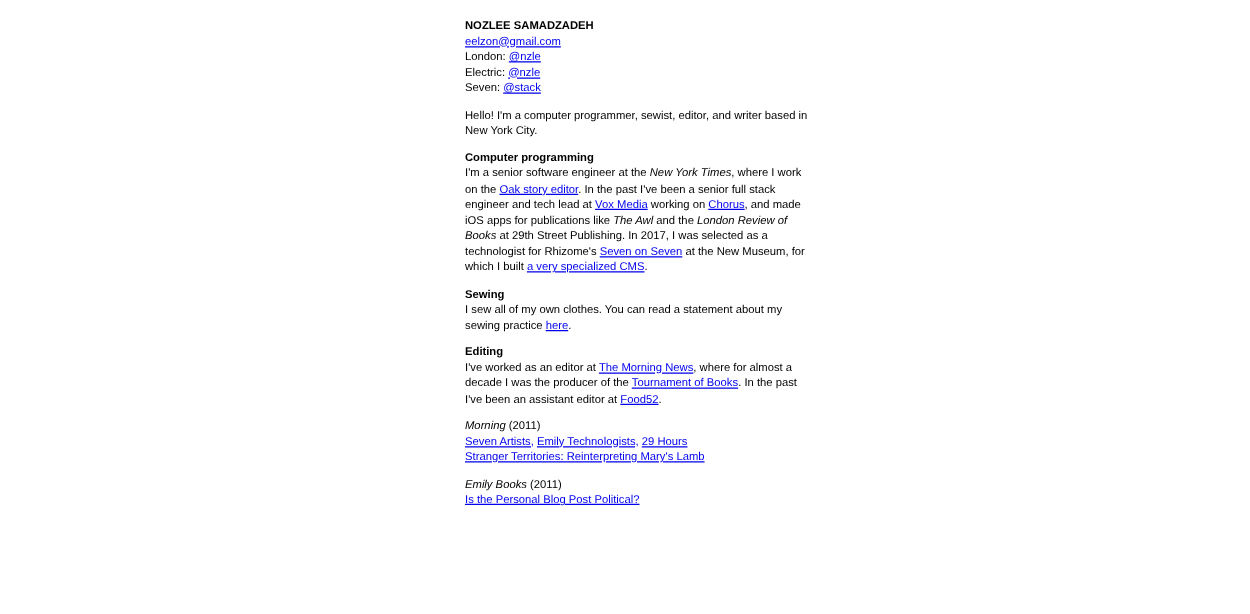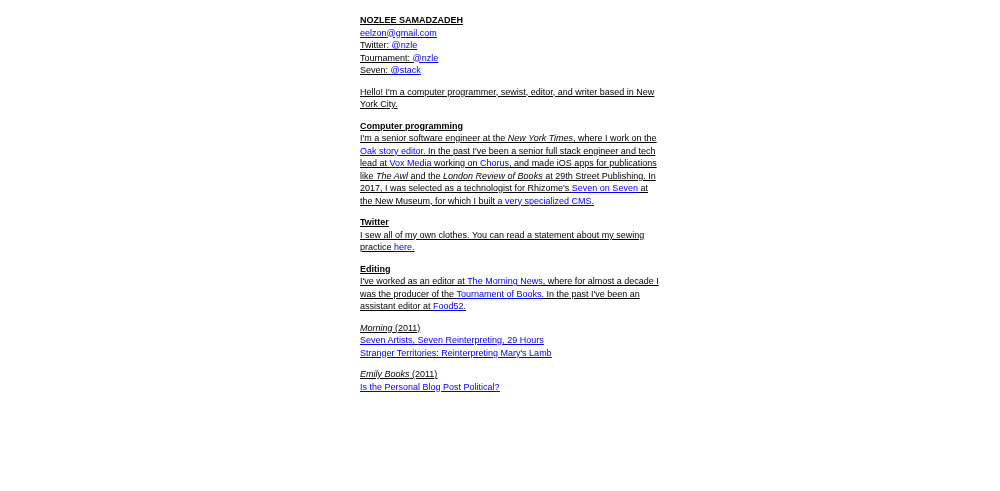--- a/index.html
+++ b/index.html
@@ -14,35 +14,34 @@
     position: absolute;
     left: 360px;
     top: 5px;
     width: 301px;
     font-family: "Liberation Sans", sans-serif;
     font-size: 9px;
     line-height: 12.5px;
     color: #000000;
   }
   .page p {
-    margin: 9px 0;
-    text-decoration: underline;
+    margin: 9px 12px;
   }
   .seg-bold { font-weight: bold; }
   .seg-italic { font-style: italic; }
   a.seg-link {
     color: #0000ee;
     text-decoration: underline;
     cursor: pointer;
   }
 </style>
 </head>
 <body>
 
 <div class="page" id="content">
-    <p><span class="seg-bold">NOZLEE SAMADZADEH</span><br><a class="seg-link">eelzon@gmail.com</a><br><span class="seg-text">Twitter: </span><a class="seg-link">@nzle</a><br><span class="seg-text">Tournament: </span><a class="seg-link">@nzle</a><br><span class="seg-text">Seven: </span><a class="seg-link">@stack</a></p>
+    <p><span class="seg-bold">NOZLEE SAMADZADEH</span><br><a class="seg-link">eelzon@gmail.com</a><br><span class="seg-text">London: </span><a class="seg-link">@nzle</a><br><span class="seg-text">Electric: </span><a class="seg-link">@nzle</a><br><span class="seg-text">Seven: </span><a class="seg-link">@stack</a></p>
     <p><span class="seg-text">Hello! I'm a computer programmer, sewist, editor, and writer based in New York City.</span></p>
     <p><span class="seg-bold">Computer programming</span><br><span class="seg-text">I'm a senior software engineer at the </span><span class="seg-italic">New York Times</span><span class="seg-text">, where I work on the </span><a class="seg-link">Oak story editor</a><span class="seg-text">. In the past I've been a senior full stack engineer and tech lead at </span><a class="seg-link">Vox Media</a><span class="seg-text"> working on </span><a class="seg-link">Chorus</a><span class="seg-text">, and made iOS apps for publications like </span><span class="seg-italic">The Awl</span><span class="seg-text"> and the </span><span class="seg-italic">London Review of Books</span><span class="seg-text"> at 29th Street Publishing. In 2017, I was selected as a technologist for Rhizome's </span><a class="seg-link">Seven on Seven</a><span class="seg-text"> at the New Museum, for which I built </span><a class="seg-link">a very specialized CMS</a><span class="seg-text">.</span></p>
-    <p><span class="seg-bold">Twitter</span><br><span class="seg-text">I sew all of my own clothes. You can read a statement about my sewing practice </span><a class="seg-link">here</a><span class="seg-text">.</span></p>
+    <p><span class="seg-bold">Sewing</span><br><span class="seg-text">I sew all of my own clothes. You can read a statement about my sewing practice </span><a class="seg-link">here</a><span class="seg-text">.</span></p>
     <p><span class="seg-bold">Editing</span><br><span class="seg-text">I've worked as an editor at </span><a class="seg-link">The Morning News</a><span class="seg-text">, where for almost a decade I was the producer of the </span><a class="seg-link">Tournament of Books</a><span class="seg-text">. In the past I've been an assistant editor at </span><a class="seg-link">Food52</a><span class="seg-text">.</span></p>
-    <p><span class="seg-italic">Morning</span><span class="seg-text"> (2011)</span><br><a class="seg-link">Seven Artists,</a><span class="seg-text"> </span><a class="seg-link">Seven Reinterpreting,</a><span class="seg-text"> </span><a class="seg-link">29 Hours</a><br><a class="seg-link">Stranger Territories: Reinterpreting Mary's Lamb</a></p>
+    <p><span class="seg-italic">Morning</span><span class="seg-text"> (2011)</span><br><a class="seg-link">Seven Artists,</a><span class="seg-text"> </span><a class="seg-link">Emily Technologists,</a><span class="seg-text"> </span><a class="seg-link">29 Hours</a><br><a class="seg-link">Stranger Territories: Reinterpreting Mary's Lamb</a></p>
     <p><span class="seg-italic">Emily Books</span><span class="seg-text"> (2011)</span><br><a class="seg-link">Is the Personal Blog Post Political?</a></p>
   </div>
 
 </body></html>

